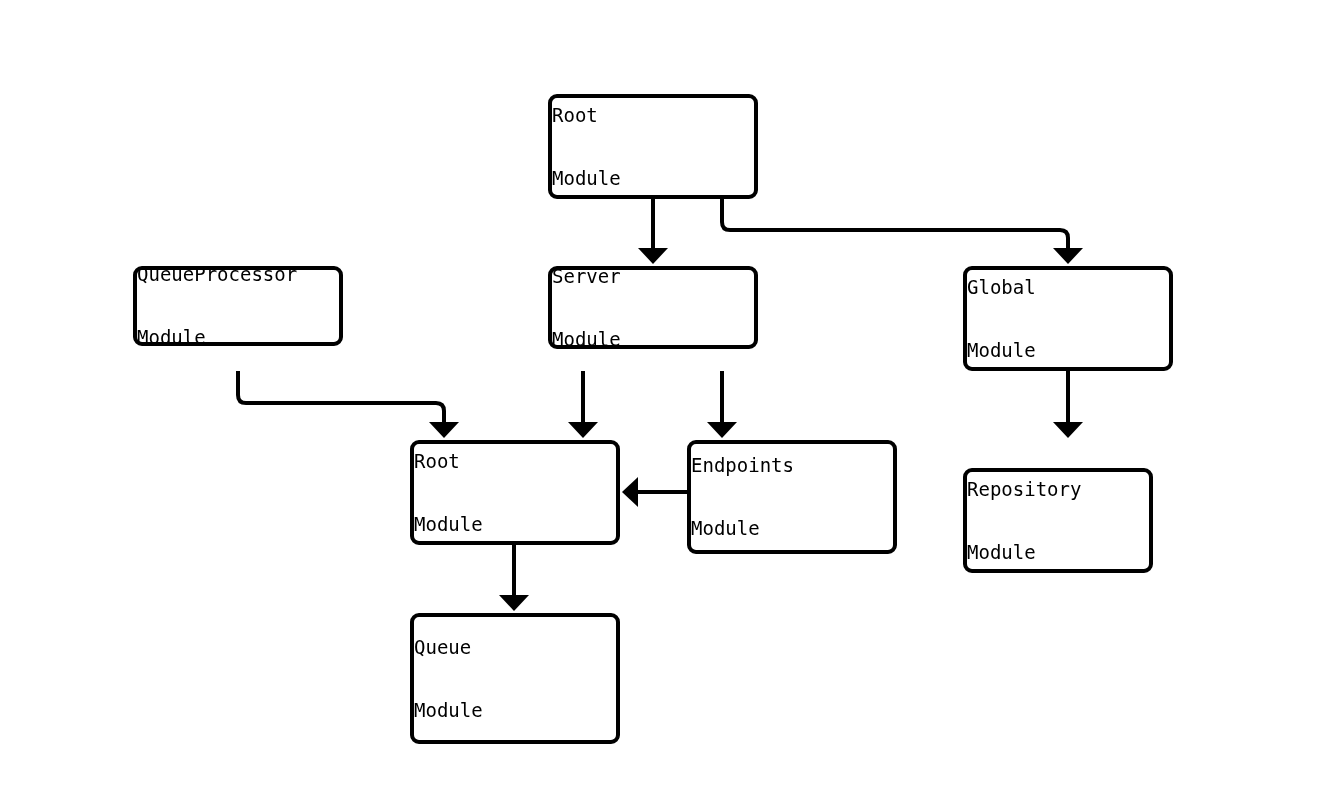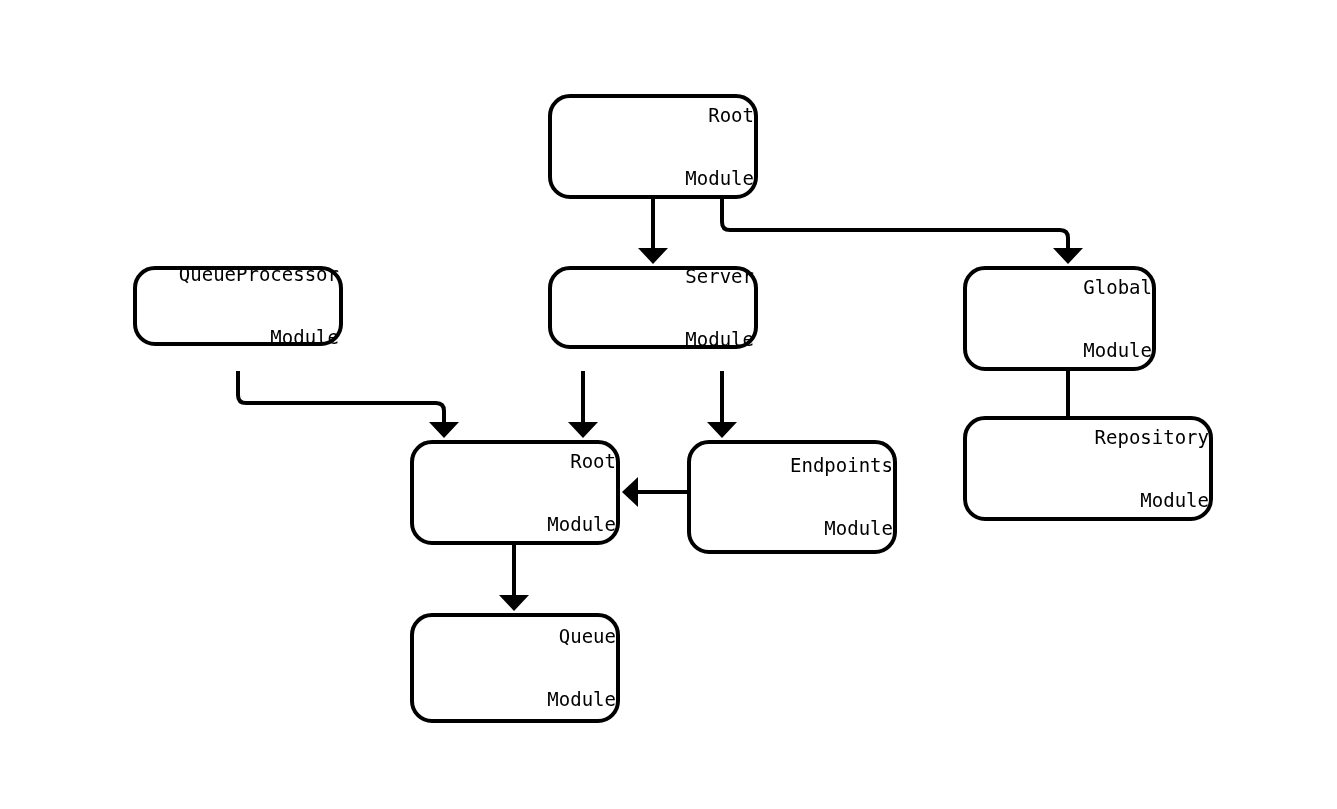--- a/index.html
+++ b/index.html
@@ -19,24 +19,24 @@
     left: 0;
     top: 0;
     width: 1337px;
     height: 809px;
   }
   .node-box {
     position: absolute;
     box-sizing: border-box;
     background: #ffffff;
     border: 4px solid #000000;
-    border-radius: 22px;
+    border-radius: 9px;
     display: flex;
     flex-direction: column;
-    align-items: flex-end;
+    align-items: flex-start;
     justify-content: center;
     z-index: 2;
     gap: 40px;
   }
   .node-label-line {
     font-family: "DejaVu Sans Mono", monospace;
     font-size: 19px;
     line-height: 23px;
     color: #000000;
     white-space: pre;
@@ -94,34 +94,34 @@
         <div class="node-label-line">Module</div>
       </div>
       <div class="node-box" style="left: 133px; top: 266px; width: 210px; height: 80px; background: rgb(255, 255, 255); border-color: rgb(0, 0, 0);">
         <div class="node-label-line">QueueProcessor</div>
         <div class="node-label-line">Module</div>
       </div>
       <div class="node-box" style="left: 548px; top: 266px; width: 210px; height: 83px; background: rgb(255, 255, 255); border-color: rgb(0, 0, 0);">
         <div class="node-label-line">Server</div>
         <div class="node-label-line">Module</div>
       </div>
-      <div class="node-box" style="left: 963px; top: 266px; width: 193px; height: 105px; background: rgb(255, 255, 255); border-color: rgb(0, 0, 0);">
+      <div class="node-box" style="left: 963px; top: 266px; width: 210px; height: 105px; background: rgb(255, 255, 255); border-color: rgb(0, 0, 0);">
         <div class="node-label-line">Global</div>
         <div class="node-label-line">Module</div>
       </div>
       <div class="node-box" style="left: 410px; top: 440px; width: 210px; height: 105px; background: rgb(255, 255, 255); border-color: rgb(0, 0, 0);">
         <div class="node-label-line">Root</div>
         <div class="node-label-line">Module</div>
       </div>
       <div class="node-box" style="left: 687px; top: 440px; width: 210px; height: 114px; background: rgb(255, 255, 255); border-color: rgb(0, 0, 0);">
         <div class="node-label-line">Endpoints</div>
         <div class="node-label-line">Module</div>
       </div>
-      <div class="node-box" style="left: 963px; top: 416px; width: 250px; height: 105px; background: rgb(255, 255, 255); border-color: rgb(0, 0, 0);">
+      <div class="node-box" style="left: 963px; top: 468px; width: 190px; height: 105px; background: rgb(255, 255, 255); border-color: rgb(0, 0, 0);">
         <div class="node-label-line">Repository</div>
         <div class="node-label-line">Module</div>
       </div>
-      <div class="node-box" style="left: 410px; top: 613px; width: 210px; height: 110px; background: rgb(255, 255, 255); border-color: rgb(0, 0, 0);">
+      <div class="node-box" style="left: 410px; top: 613px; width: 210px; height: 131px; background: rgb(255, 255, 255); border-color: rgb(0, 0, 0);">
         <div class="node-label-line">Queue</div>
         <div class="node-label-line">Module</div>
       </div>
     </div>
 </div>
 
 </body></html>

